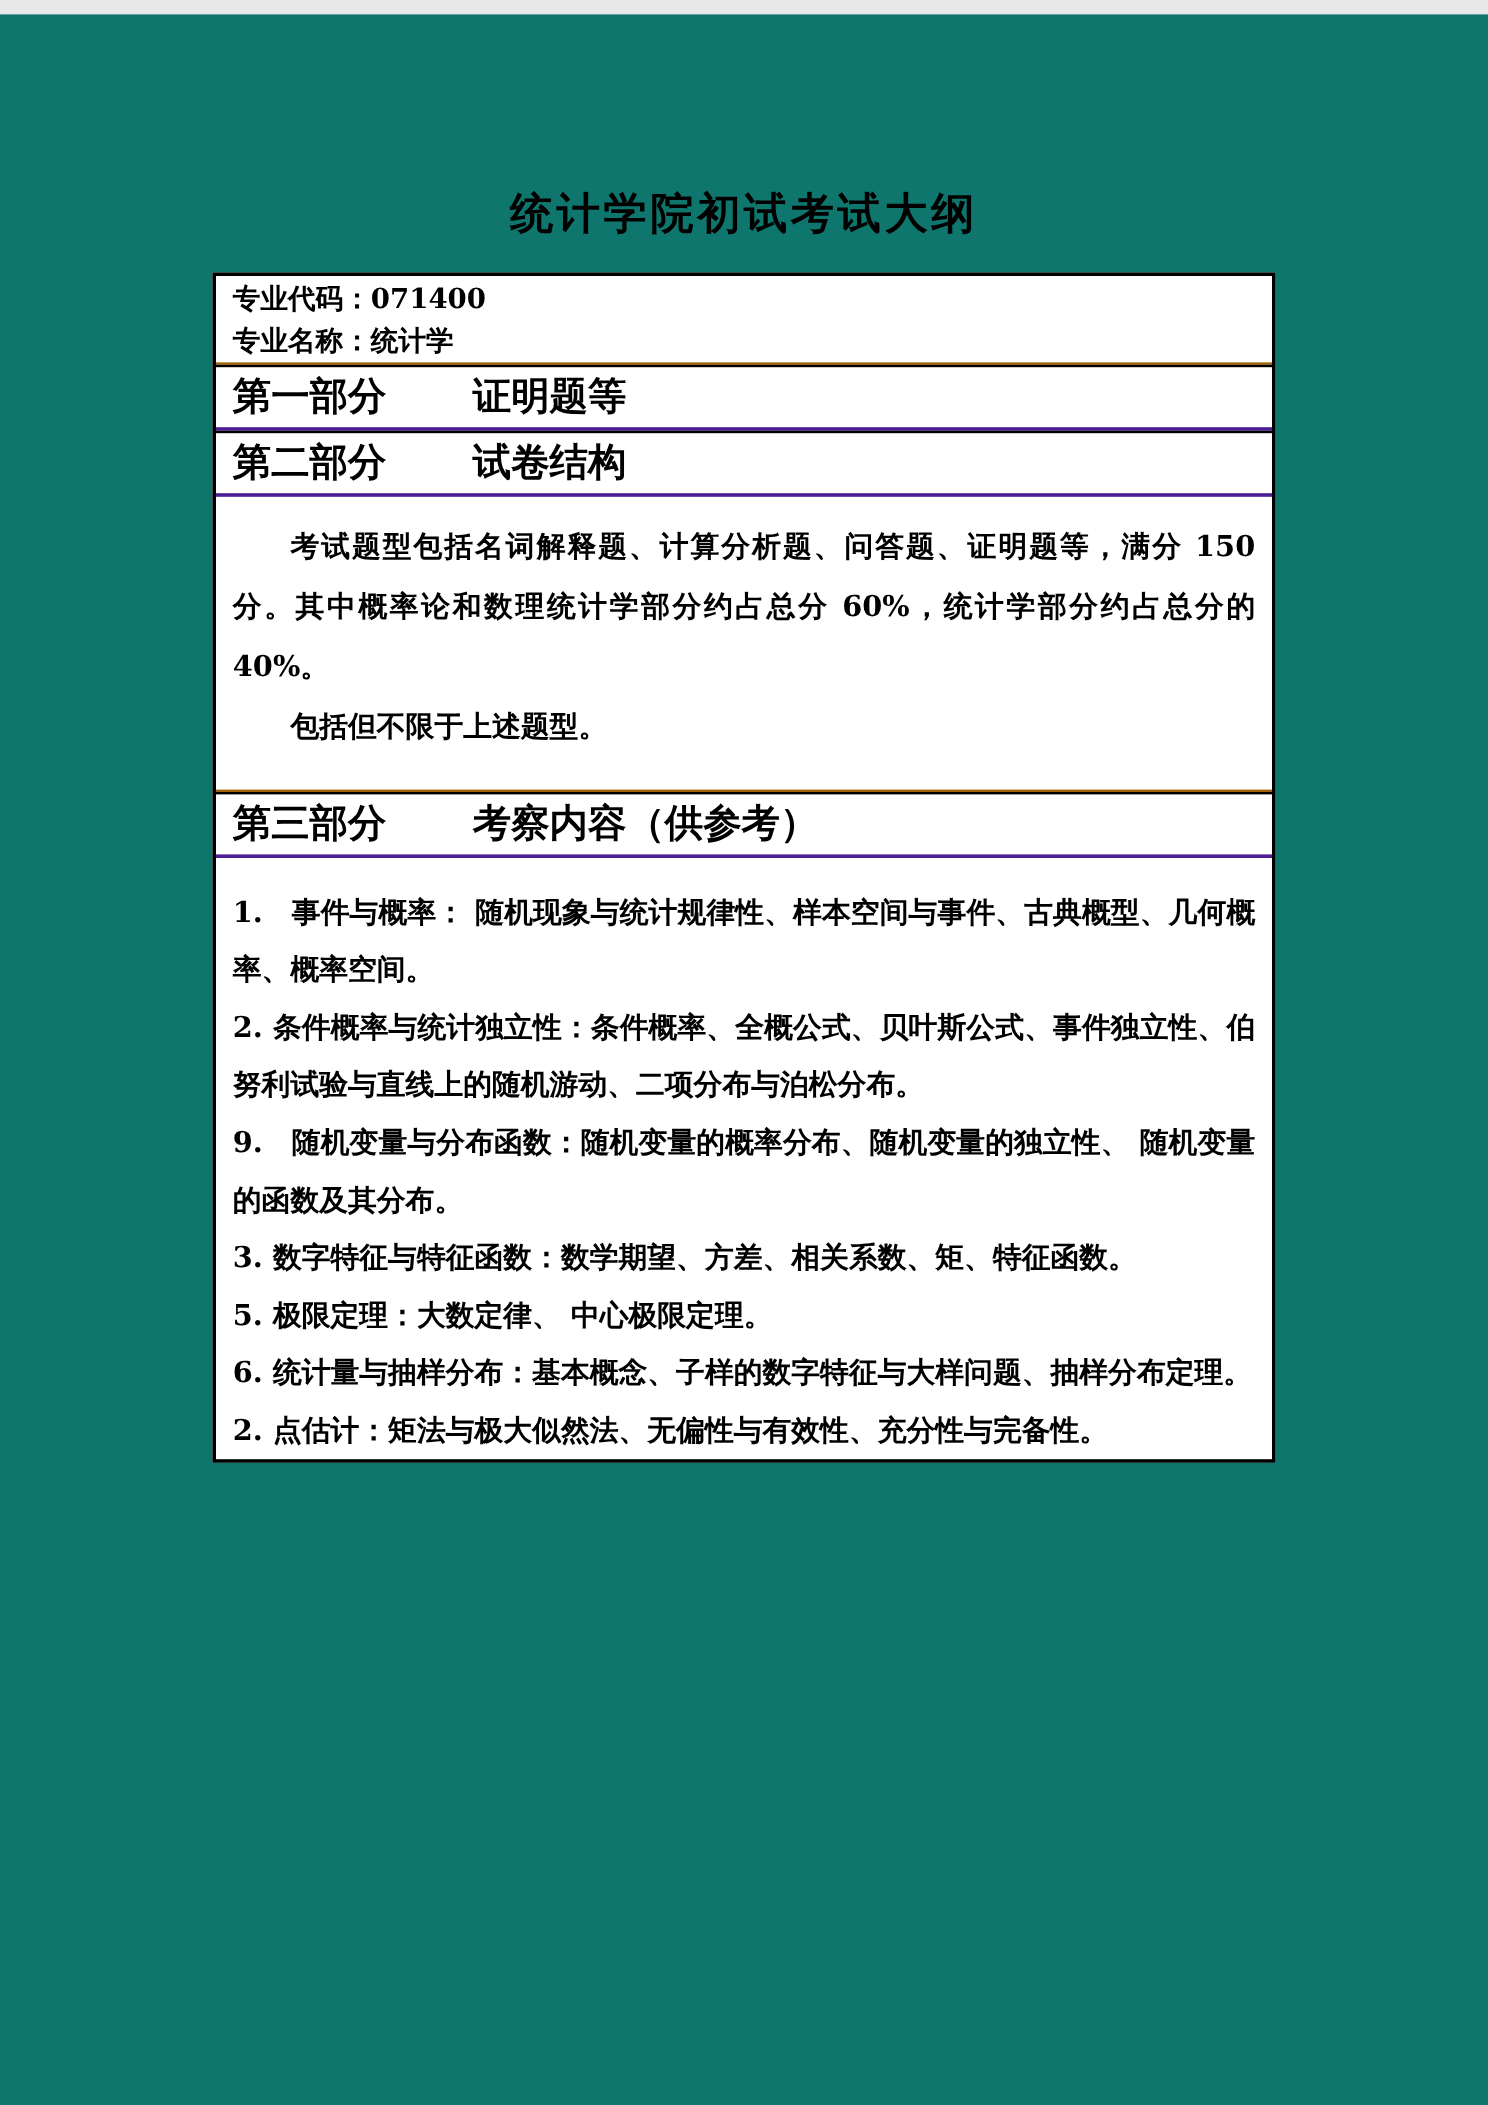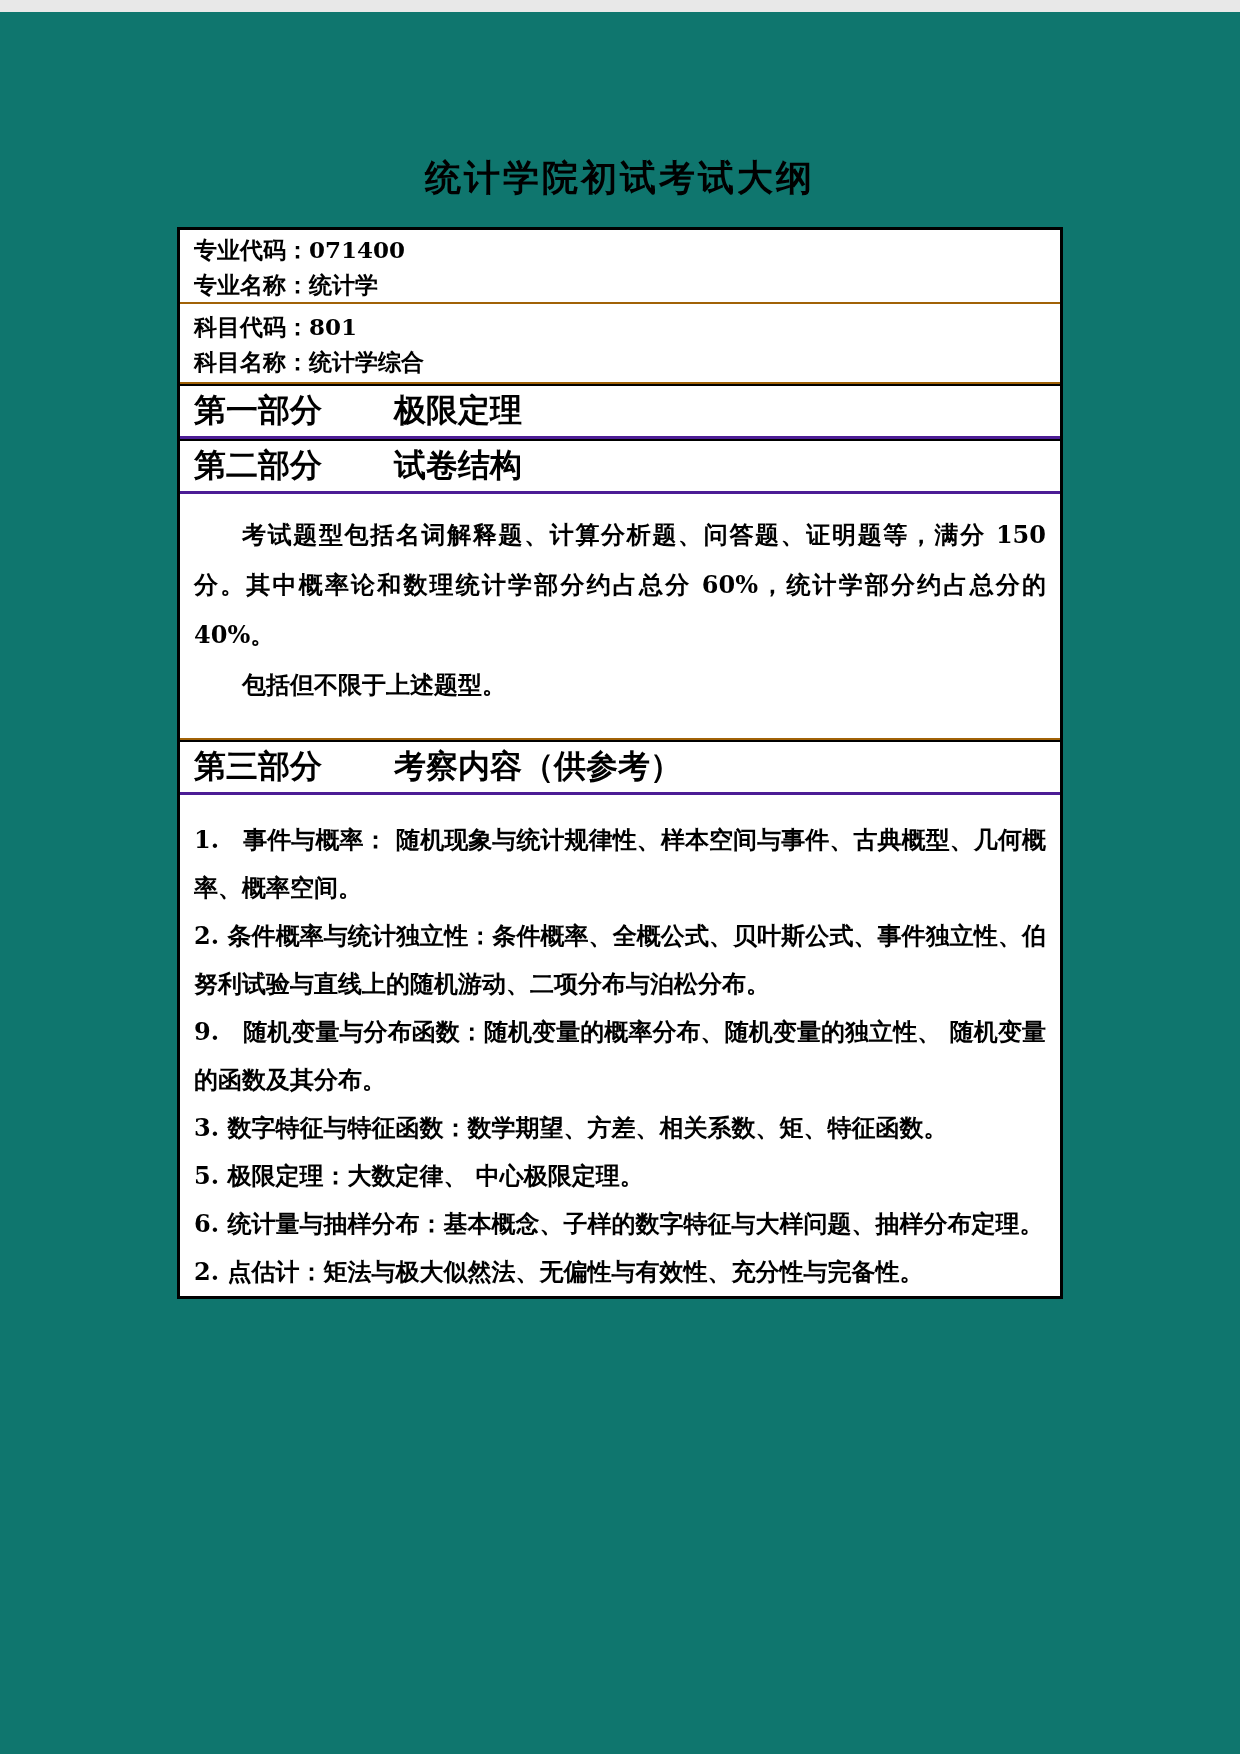--- a/index.html
+++ b/index.html
@@ -82,28 +82,24 @@
 
   <div class="doc-title">统计学院初试考试大纲</div>
 
   <div class="doc-table">
 
     <div class="row info-row">
       <div class="info-line">专业代码：071400</div>
       <div class="info-line">专业名称：统计学</div>
     </div>
 
-    <div class="row info-row second">
-      <div class="info-line">科目代码：801</div>
-      <div class="info-line">科目名称：统计学综合</div>
-    </div>
 
     <div class="row heading-row">
       <span class="part-label">第一部分</span>
-      <span class="part-title">极限定理</span>
+      <span class="part-title">证明题等</span>
     </div>
 
 
     <div class="row heading-row">
       <span class="part-label">第二部分</span>
       <span class="part-title">试卷结构</span>
     </div>
 
     <div class="row body-row body-structure">
       <p class="indent">考试题型包括名词解释题、计算分析题、问答题、证明题等，满分 150 分。其中概率论和数理统计学部分约占总分 60%，统计学部分约占总分的 40%。</p>

